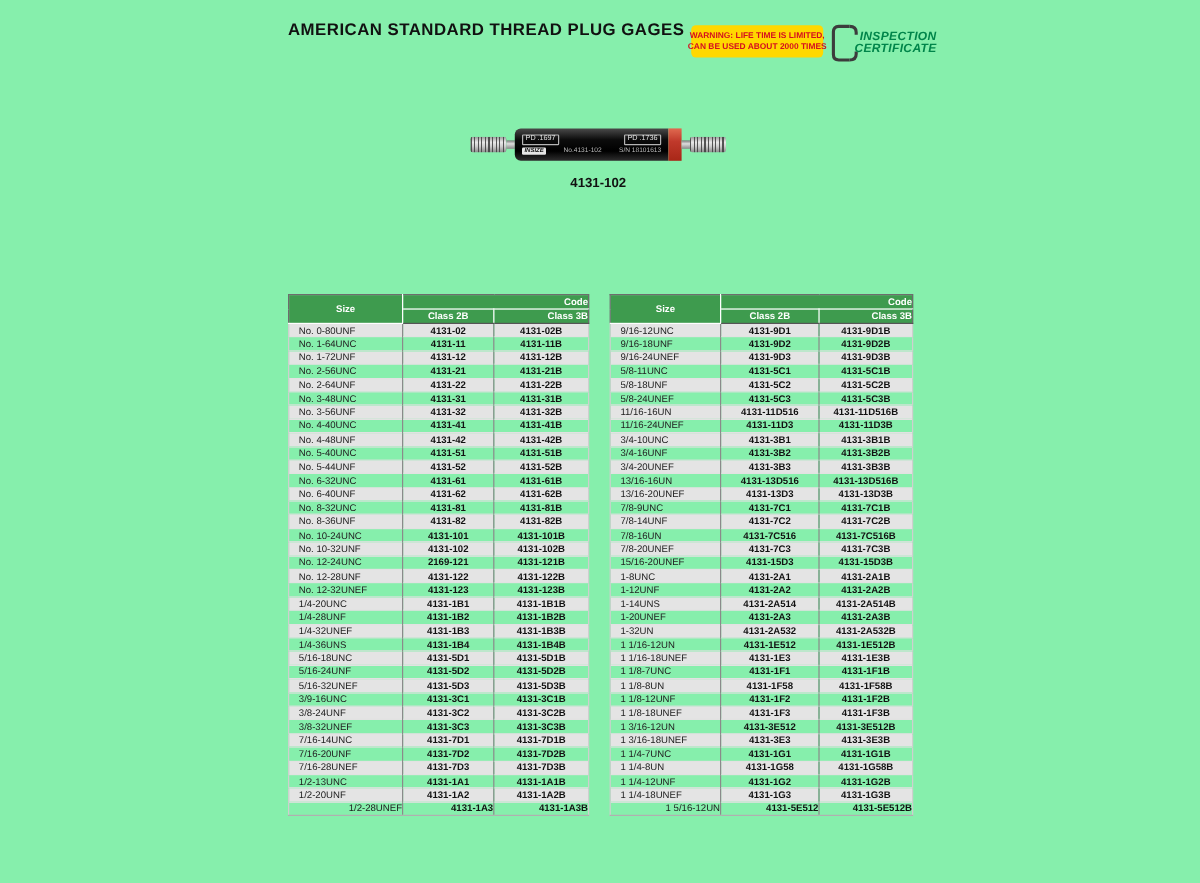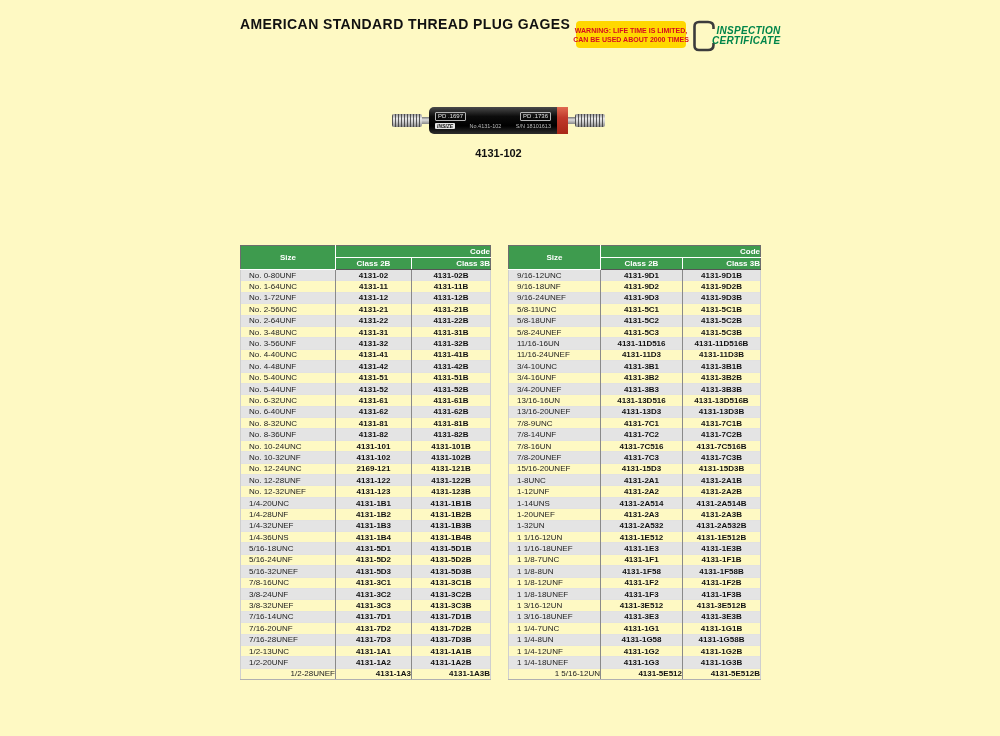--- a/index.html
+++ b/index.html
@@ -1,18 +1,18 @@
 <!DOCTYPE html>
 <html style="--table-green: #3e9b4e; --stripe: #e4e4e4; --warn-bg: #ffd800; --warn-fg: #d50f1f; --cert-green: #00854a;"><head>
 <meta charset="utf-8">
 <style>
   * { margin:0; padding:0; box-sizing:border-box; }
   html,body { background:#fff; }
   body { font-family:"Liberation Sans", sans-serif; }
-  .page { position:relative; width:1000px; height:736px; background:#fef9c3; overflow:hidden; }
+  .page { position:relative; width:1000px; height:736px; background:#86efac; overflow:hidden; }
 
   
   .page-title { position:absolute; left:240px; top:16px; font-size:14px; font-weight:bold;
     color:#111; letter-spacing:.4px; }
   .warning-badge { position:absolute; left:576px; top:21px; width:110px; height:27px;
     background:var(--warn-bg,#ffd800); border-radius:4px; display:flex; flex-direction:column;
     justify-content:center; align-items:center; }
   .warning-badge span { color:var(--warn-fg,#d50f1f); font-size:7px; font-weight:bold;
     line-height:9px; white-space:nowrap; }
   .cert-badge { position:absolute; left:691px; top:19px; display:flex; align-items:center; }
@@ -261,21 +261,21 @@
           <td class="size-cell">5/16-24UNF</td>
           <td class="code-cell">4131-5D2</td>
           <td class="code-cell">4131-5D2B</td>
         </tr>
         <tr class="shaded">
           <td class="size-cell">5/16-32UNEF</td>
           <td class="code-cell">4131-5D3</td>
           <td class="code-cell">4131-5D3B</td>
         </tr>
         <tr>
-          <td class="size-cell">7/8-16UNC</td>
+          <td class="size-cell">3/9-16UNC</td>
           <td class="code-cell">4131-3C1</td>
           <td class="code-cell">4131-3C1B</td>
         </tr>
         <tr class="shaded">
           <td class="size-cell">3/8-24UNF</td>
           <td class="code-cell">4131-3C2</td>
           <td class="code-cell">4131-3C2B</td>
         </tr>
         <tr>
           <td class="size-cell">3/8-32UNEF</td>

